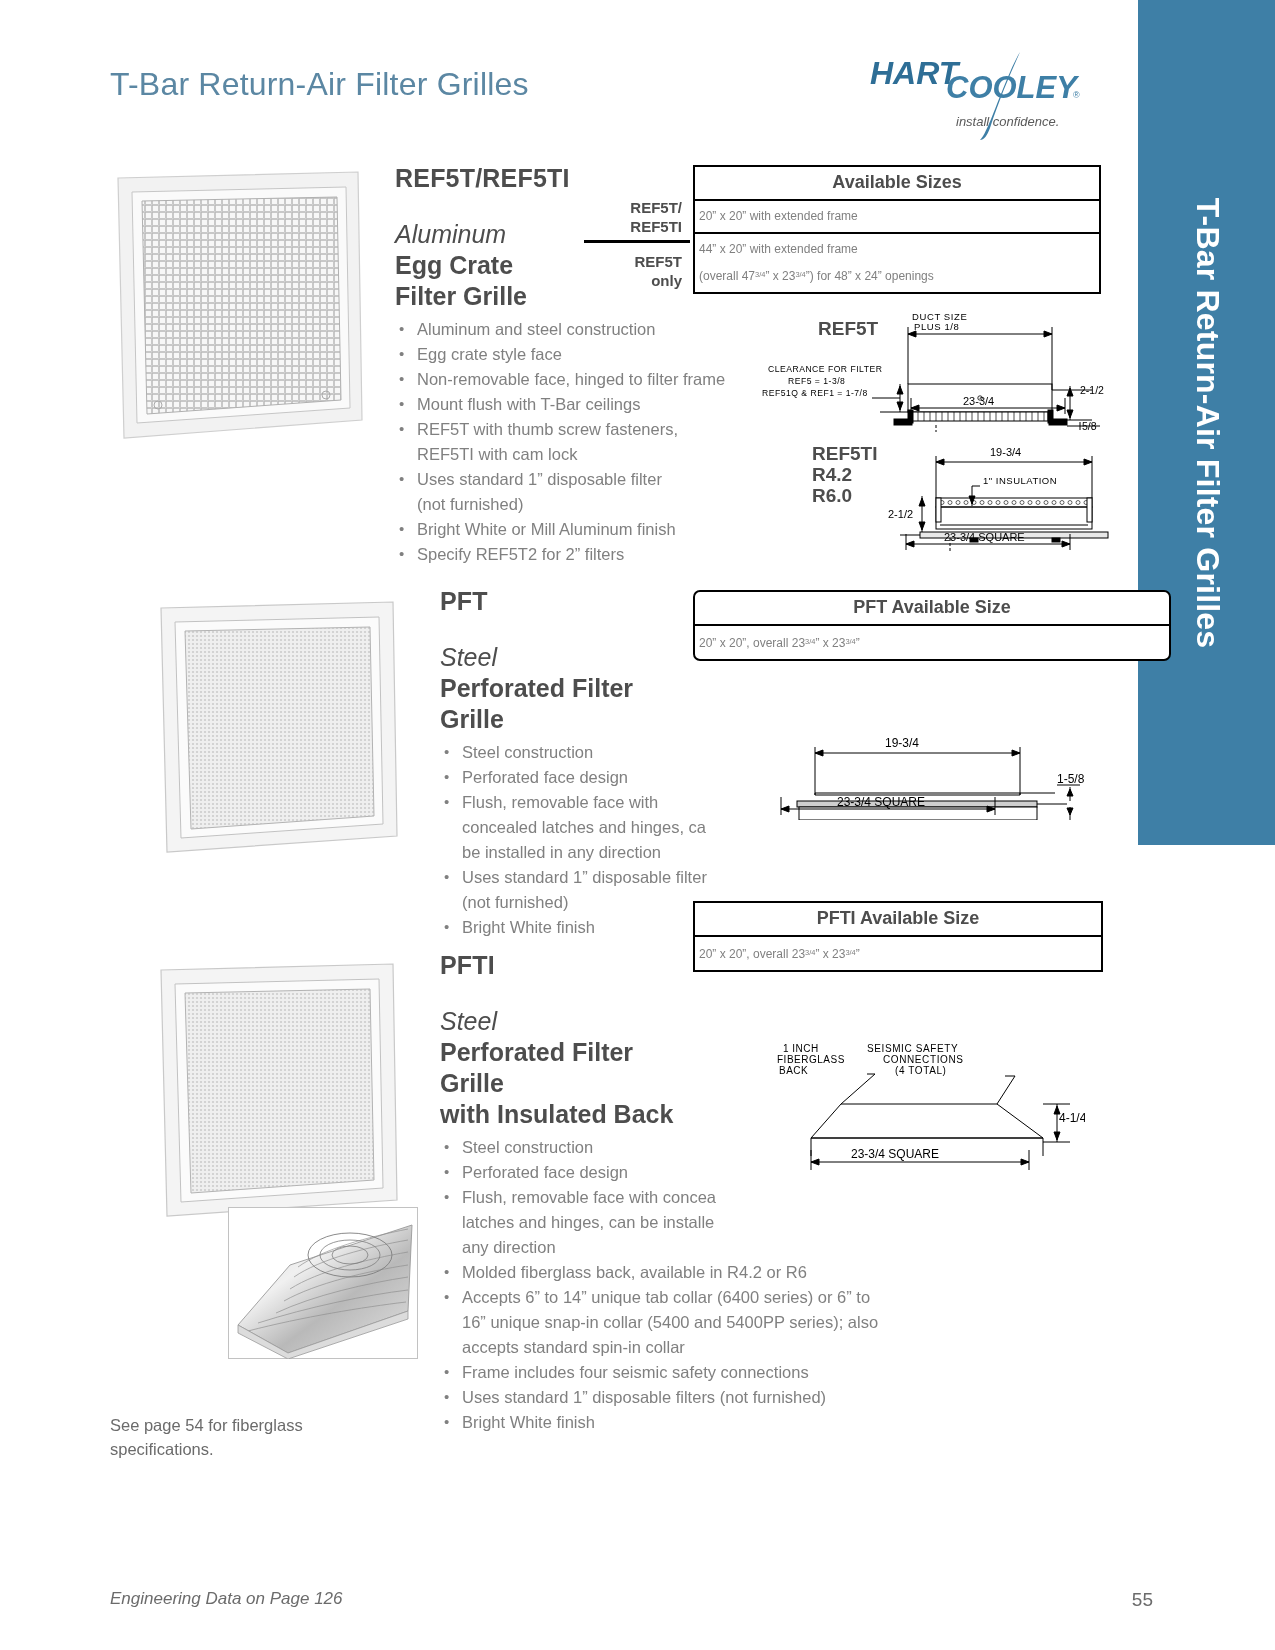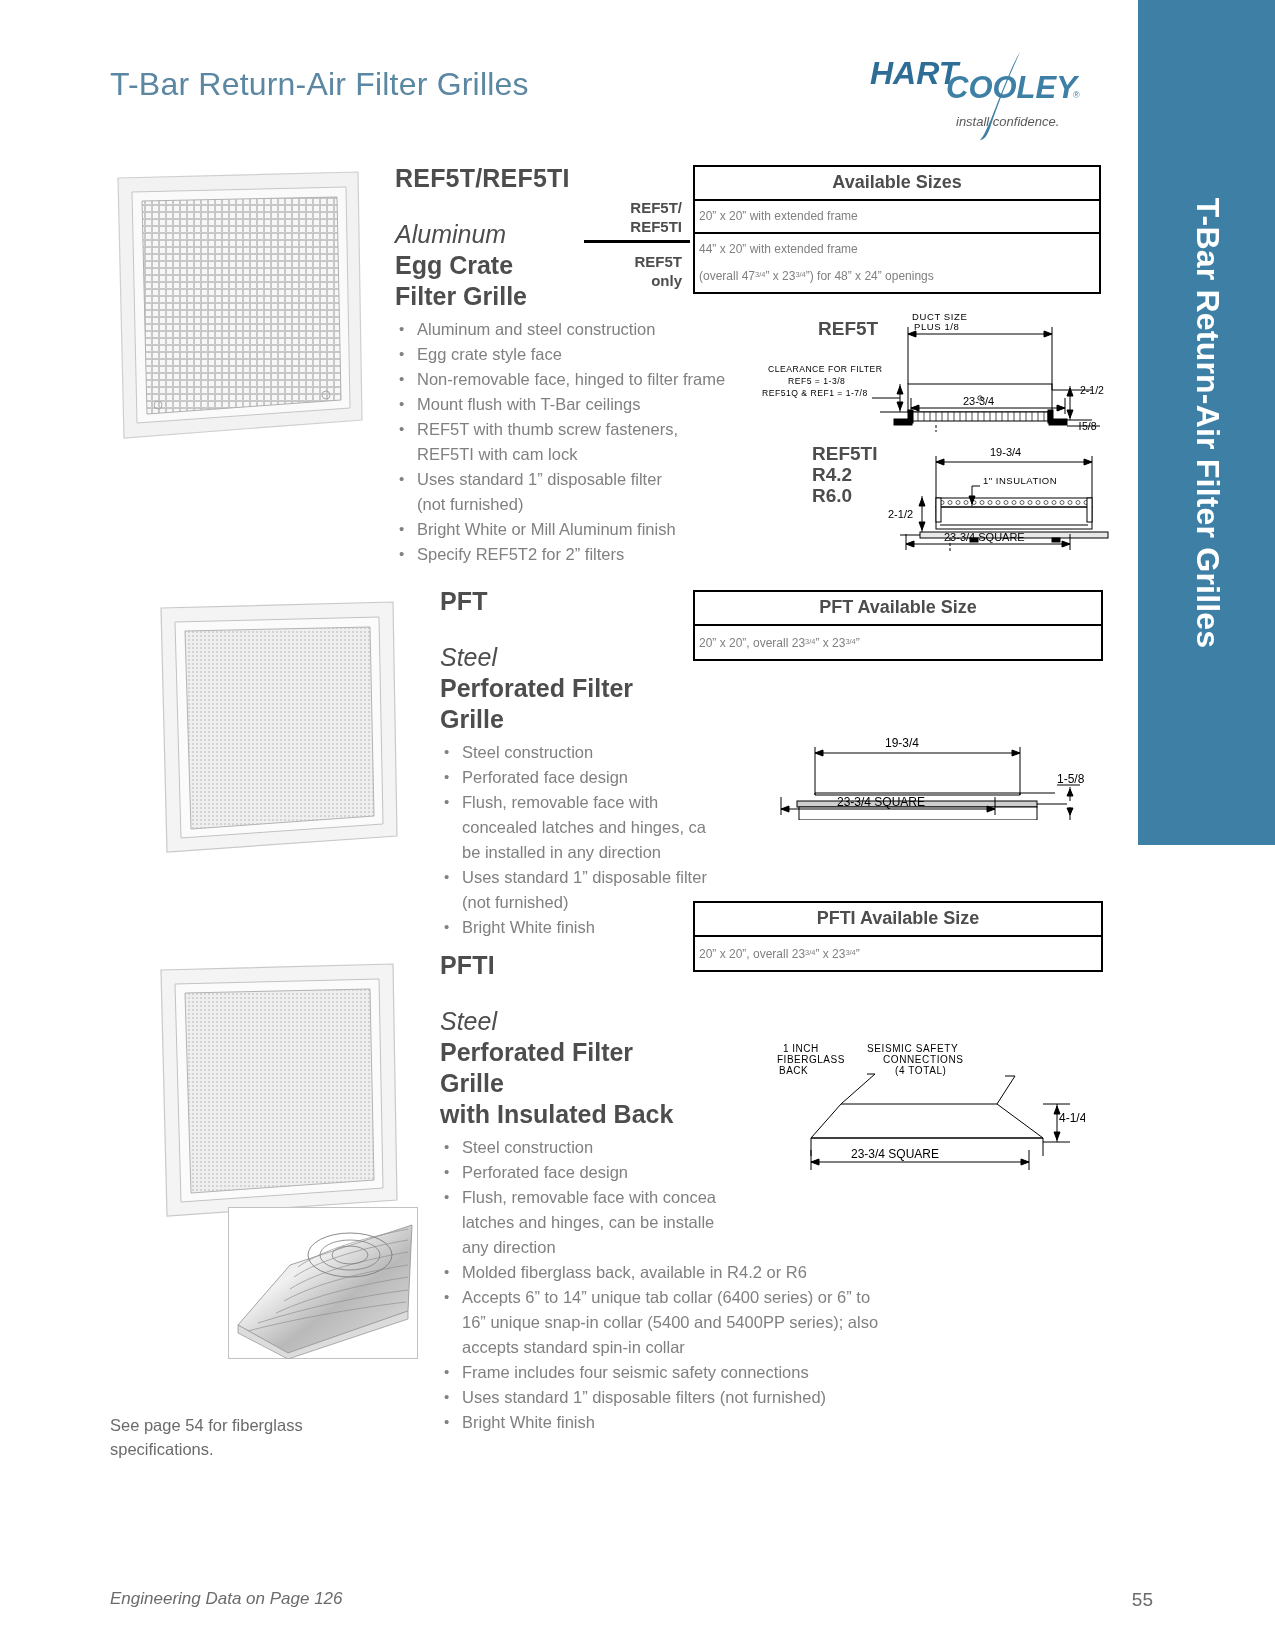--- a/index.html
+++ b/index.html
@@ -362,21 +362,21 @@
       <li>Perforated face design</li>
       <li>Flush, removable face with</li>
       <li class="cont">concealed latches and hinges, ca</li>
       <li class="cont">be installed in any direction</li>
       <li>Uses standard 1” disposable filter</li>
       <li class="cont">(not furnished)</li>
       <li>Bright White finish</li>
     </ul>
   </div>
 
-  <div class="tbl" style="position:absolute; left:693px; top:590px; width:410px;">
+  <div class="tbl" style="position:absolute; left:693px; top:590px; width:478px;border-radius:7px;">
     <div class="hdr">PFT Available Size</div>
     <div class="row">
       <span>20” x 20”, overall 23</span><sup class="f">3/4</sup><span>” x 23</span><sup class="f">3/4</sup><span>”</span>
     </div>
   </div>
 
   <div class="diag" style="left:745px; top:695px; width:340px; height:125px;">
     <svg width="340" height="125" viewBox="0 0 340 125">
       <g stroke="#000" stroke-width="1" fill="none">
         <line x1="70" y1="58" x2="275" y2="58"></line>

